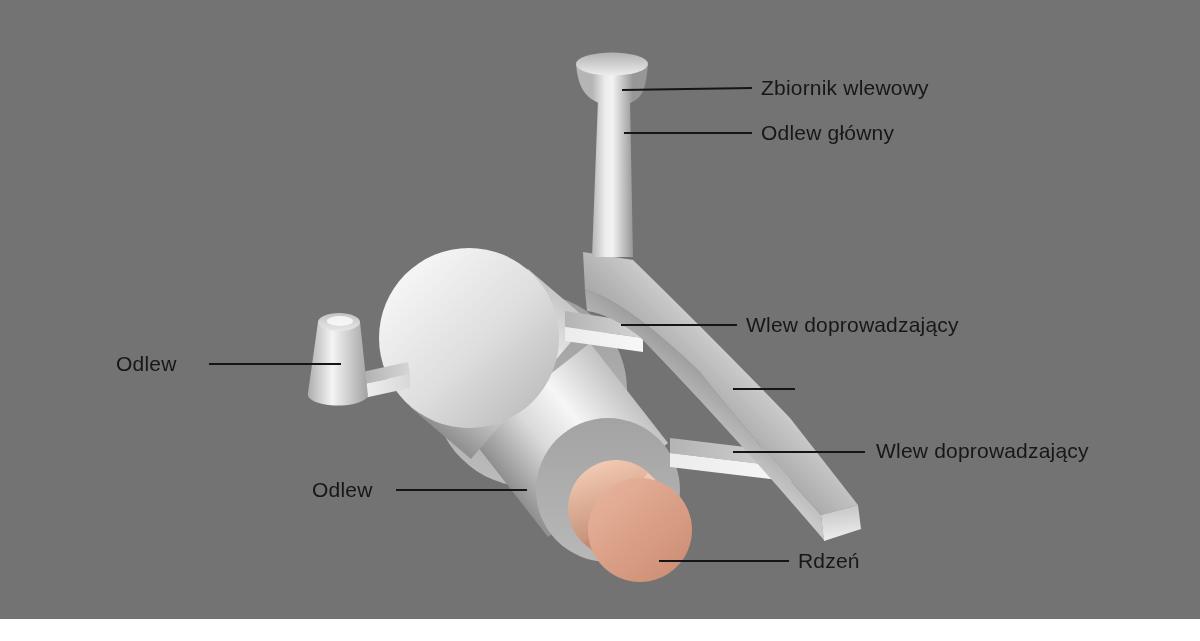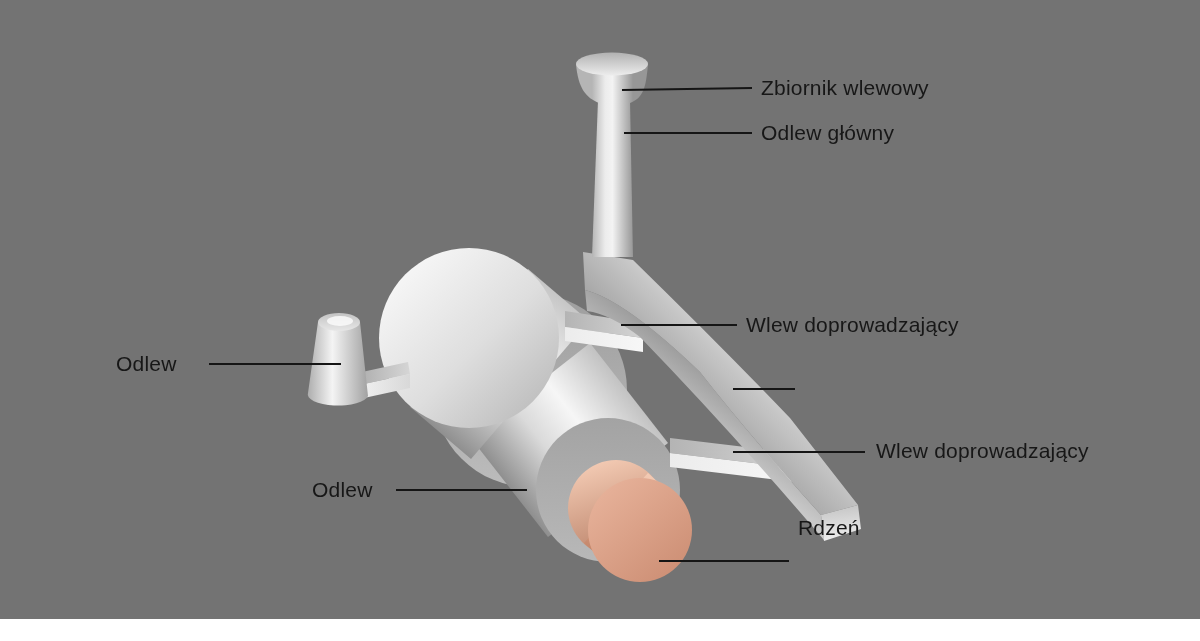--- a/index.html
+++ b/index.html
@@ -173,17 +173,17 @@
       <line x1="659" y1="561" x2="789" y2="561"></line>
       <line x1="396" y1="490" x2="527" y2="490"></line>
       <line x1="209" y1="364" x2="341" y2="364"></line>
     </g>
   </svg>
 
   <div class="lbl" style="left:761px; top:88px;">Zbiornik wlewowy</div>
   <div class="lbl" style="left:761px; top:133px;">Odlew główny</div>
   <div class="lbl" style="left:746px; top:325px;">Wlew doprowadzający</div>
   <div class="lbl" style="left:876px; top:451px;">Wlew doprowadzający</div>
-  <div class="lbl" style="left:798px; top:528px;">Rdzeń</div>
+  <div class="lbl" style="left:798px; top:561px;">Rdzeń</div>
   <div class="lbl" style="left:312px; top:490px;">Odlew</div>
   <div class="lbl" style="left:116px; top:364px;">Odlew</div>
 
 </div>
 
 </body></html>

